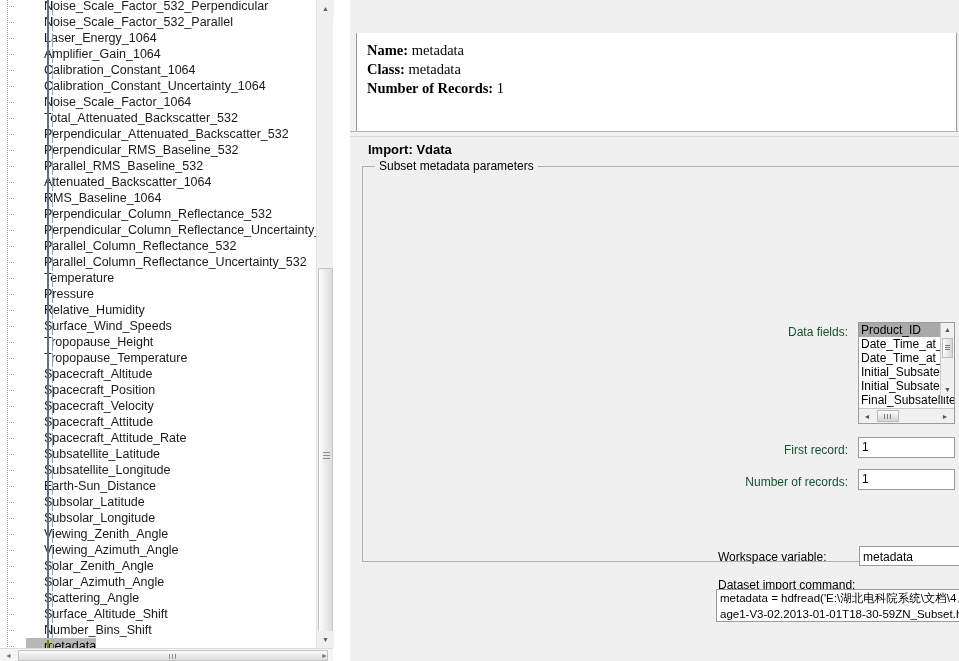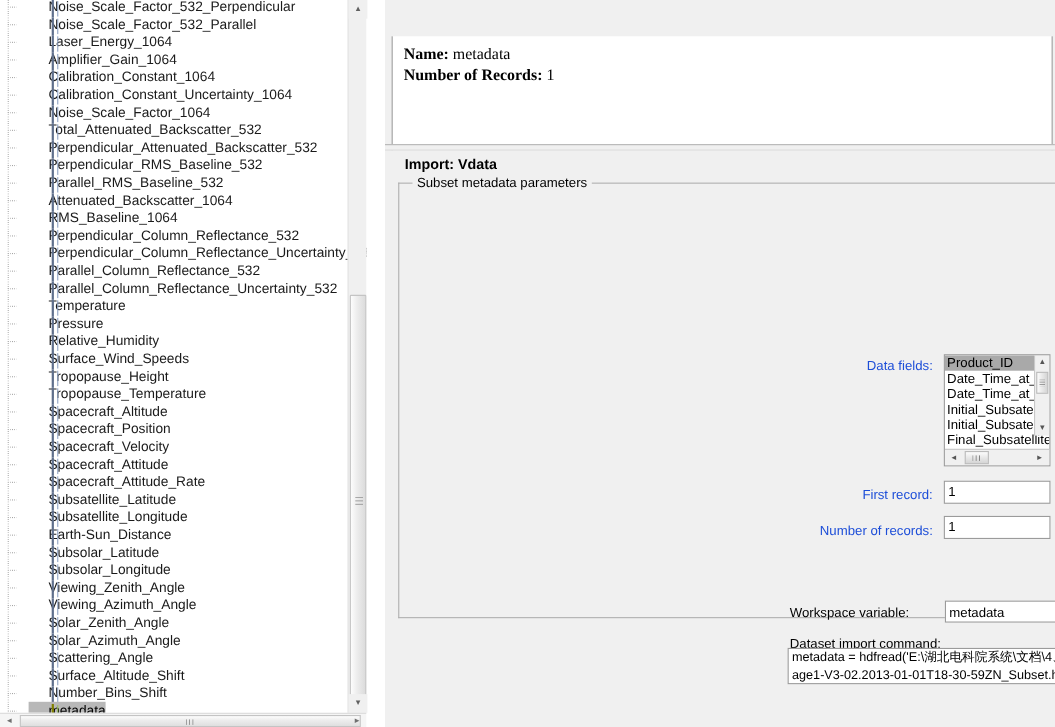--- a/index.html
+++ b/index.html
@@ -263,21 +263,21 @@
     left: 25px; top: 22px;
     background: #f0f0f0;
     padding: 0 4px;
     font-size: 12px;
     color: #000000;
   }
 
   .field-label {
     position: absolute;
     font-size: 12px;
-    color: #1d4ed8;
+    color: #14532d;
     text-align: right;
     white-space: nowrap;
   }
 
   
   #data-fields-list {
     position: absolute;
     left: 508px; top: 185px;
     width: 97px; height: 102px;
     background: #ffffff;
@@ -508,20 +508,24 @@
   </div>
 
   <div id="right-pane">
 
     <div id="info-box">
       <div class="info-line">
         <b>Name:</b>
         <span>metadata</span>
       </div>
       <div class="info-line">
+        <b>Class:</b>
+        <span>metadata</span>
+      </div>
+      <div class="info-line">
         <b>Number of Records:</b>
         <span>1</span>
       </div>
     </div>
 
     <div id="splitter"></div>
 
     <div id="import-panel">
       <div id="import-title">Import: Vdata</div>
 

